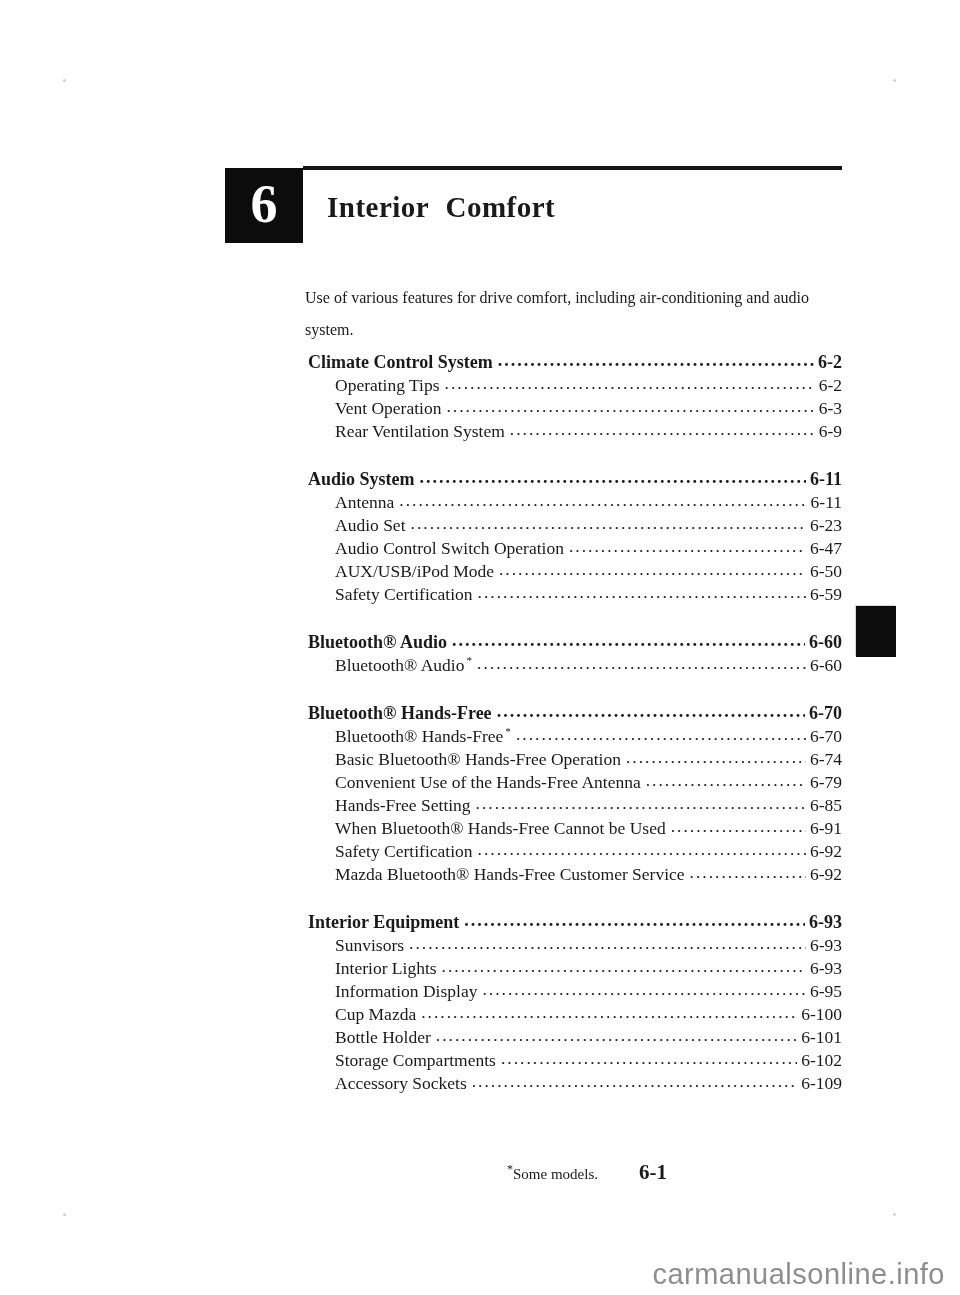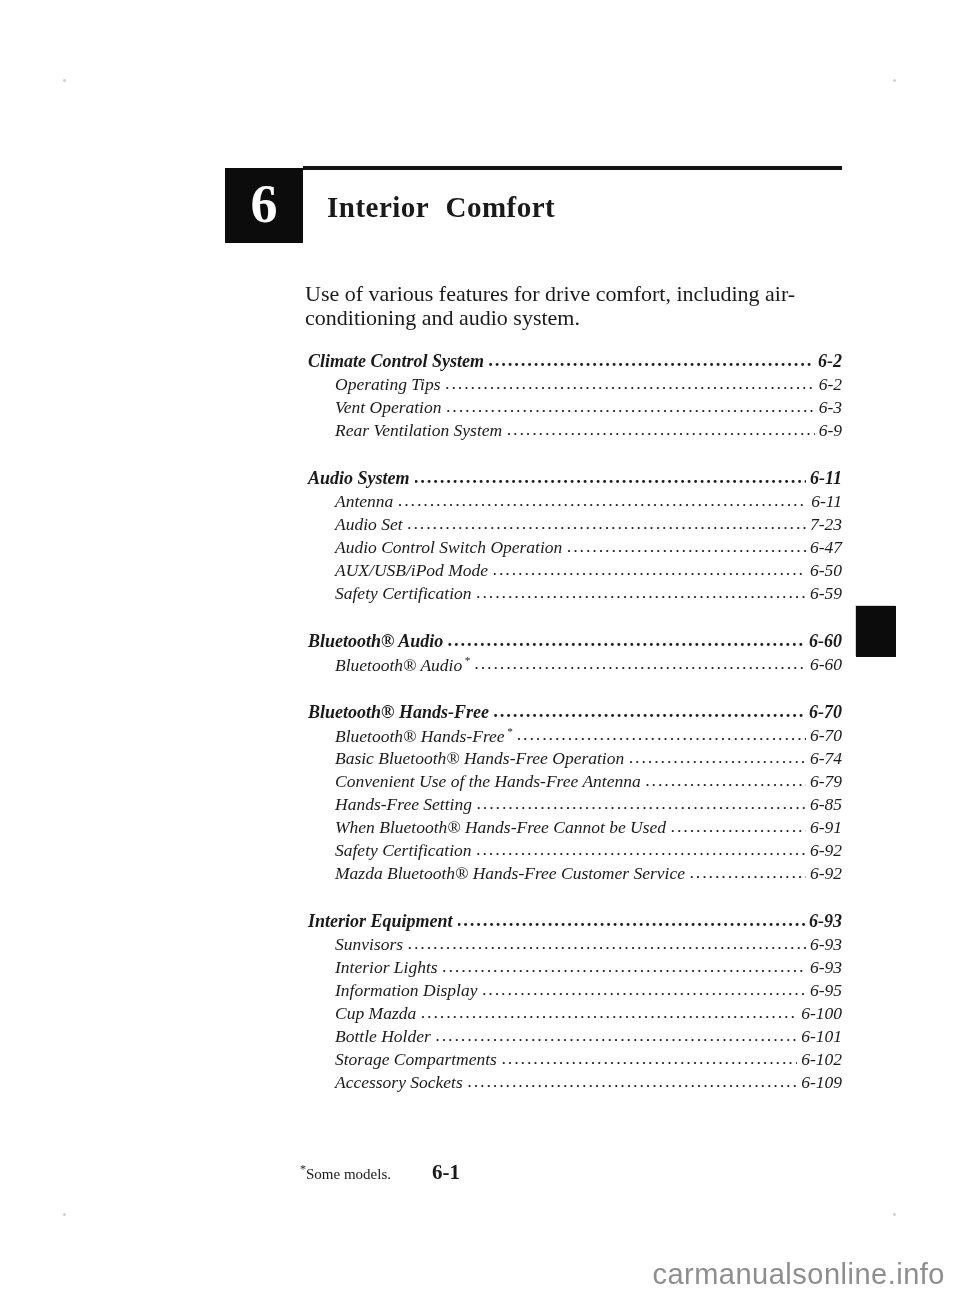--- a/index.html
+++ b/index.html
@@ -44,29 +44,29 @@
   }
   .chapter-title {
     position: absolute; left: 327px; top: 191px;
     font-size: 29px; font-weight: bold; letter-spacing: .5px;
     word-spacing: 9px; white-space: nowrap;
   }
 
   
   .intro {
     position: absolute; left: 305px; top: 282px; width: 545px;
-    font-size: 22px; line-height: 24px;
+    font-size: 16px; line-height: 32px;
   }
 
   
   .toc { position: absolute; left: 308px; top: 350px; width: 534px; }
   .toc-section + .toc-section { margin-top: 25px; }
   .toc-row {
-    display: flex; align-items: center; height: 23px;
-    font-size: 17.5px; white-space: nowrap; font-style: italic;
+    display: flex; align-items: flex-end; height: 23px;
+    font-size: 17.5px; white-space: nowrap;
   }
   .toc-row-main { font-weight: bold; font-size: 18px; }
   .toc-row-sub .toc-label { padding-left: 27px; }
   .toc-label { flex: none; }
   .toc-label sup {
     font-size: 64%; vertical-align: super; padding-left: 2px;
   }
   .toc-leader {
     flex: 1 1 auto; overflow: hidden; height: 23px;
     margin: 0 4px 0 5px; position: relative;
@@ -79,22 +79,22 @@
 
   
   .side-tab {
     position: absolute; left: 856px; top: 606px;
     width: 40px; height: 51px; background: var(--tab);
     box-shadow: -1px -1px 0 #d7d7d7;
   }
 
   
   .footer {
-    position: absolute; left: 300px; top: 1160px; width: 534px;
-    display: flex; justify-content: flex-start; align-items: baseline;
+    position: absolute; left: 320px; top: 1160px; width: 534px;
+    display: flex; justify-content: center; align-items: baseline;
   }
   .footnote { font-size: 15px; }
   .footnote sup { font-size: 80%; vertical-align: super; }
   .folio { font-size: 21px; font-weight: bold; margin-left: 41px; }
 
   
   .watermark {
     position: absolute; right: 15px; top: 1258px;
     font-family: "Liberation Sans", "DejaVu Sans", sans-serif;
     font-size: 29px; color: var(--watermark); letter-spacing: .5px;
@@ -159,21 +159,21 @@
   <div class="toc-row toc-row-sub">
     <span class="toc-label"><span class="lbl">Antenna</span></span>
     <span class="toc-leader" aria-hidden="true"></span>
     <span class="toc-page">6-11</span>
   </div>
 
 
   <div class="toc-row toc-row-sub">
     <span class="toc-label"><span class="lbl">Audio Set</span></span>
     <span class="toc-leader" aria-hidden="true"></span>
-    <span class="toc-page">7-23</span>
+    <span class="toc-page">6-23</span>
   </div>
 
   <div class="toc-row toc-row-sub">
     <span class="toc-label"><span class="lbl">Audio Control Switch Operation</span></span>
     <span class="toc-leader" aria-hidden="true"></span>
     <span class="toc-page">6-47</span>
   </div>
 
   <div class="toc-row toc-row-sub">
     <span class="toc-label"><span class="lbl">AUX/USB/iPod Mode</span></span>

